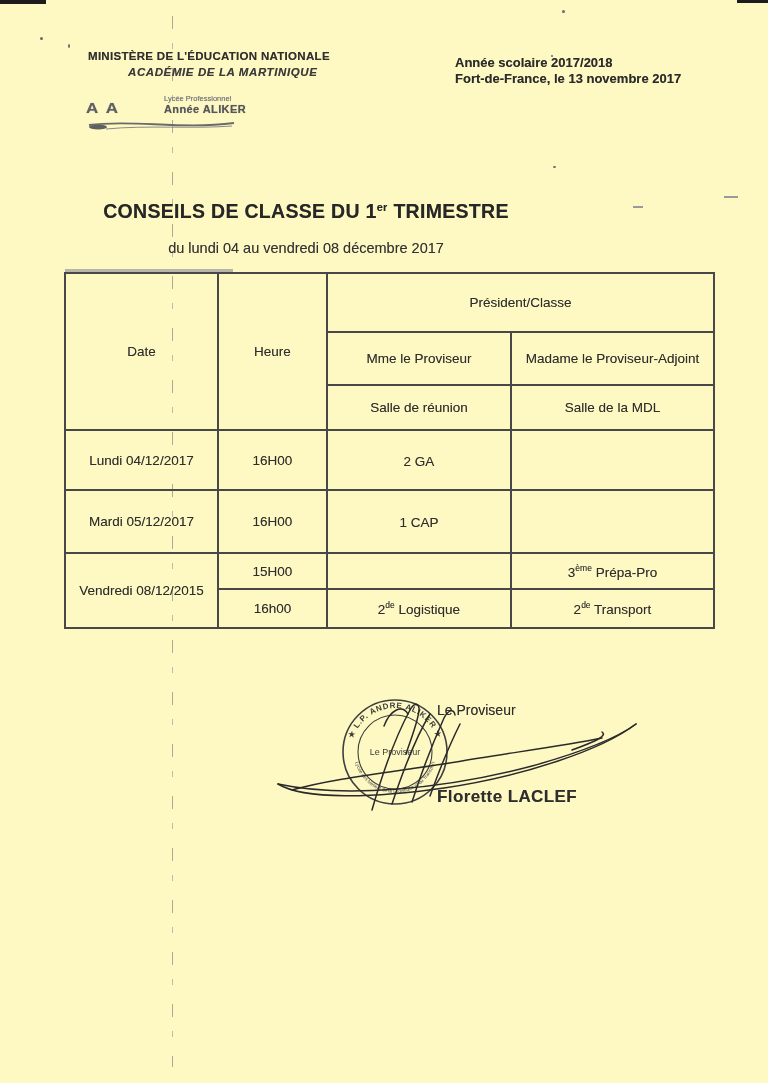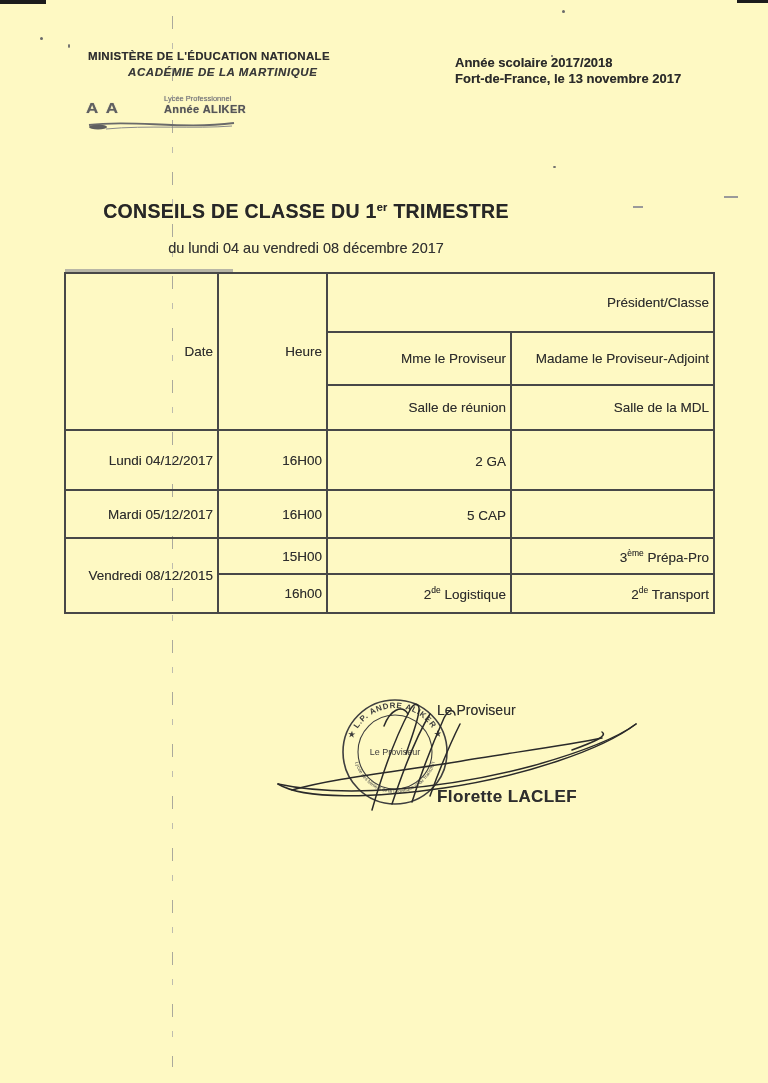--- a/index.html
+++ b/index.html
@@ -37,21 +37,21 @@
   
   .title-wrap{left:0;top:200px;width:612px;text-align:center;}
   .doc-title{font-size:19.5px;font-weight:700;color:#272727;letter-spacing:.3px;
     text-shadow:0 0 .5px rgba(0,0,0,.45);}
   .doc-title sup{font-size:11px;}
   .doc-subtitle{font-size:14.5px;color:#333;margin-top:17px;
     text-shadow:0 0 .4px rgba(0,0,0,.35);}
   
   .sched{position:absolute;left:64px;top:272px;border-collapse:collapse;table-layout:fixed;
     font-size:13.5px;color:#2e2e2e;}
-  .sched td{border:2px solid #484848;text-align:right;vertical-align:middle;
+  .sched td{border:2px solid #484848;text-align:center;vertical-align:middle;
     padding:8px 4px;text-shadow:0 0 .4px rgba(0,0,0,.35);}
   .sched sup{font-size:8.5px;}
   
   .sig-role{left:437px;top:702px;font-size:14px;color:#2e2e2e;text-shadow:0 0 .4px rgba(0,0,0,.4);}
   .sig-name{left:437px;top:787px;font-size:17px;font-weight:600;color:#2e2e2e;
     letter-spacing:.4px;text-shadow:0 0 .4px rgba(0,0,0,.4);}
   .stamp-svg{left:335px;top:697px;}
   .scrawl-svg{left:272px;top:692px;}
 </style>
 </head>
@@ -117,24 +117,24 @@
         <td>Salle de la MDL</td>
       </tr>
 
       <tr style="height:60px;">
         <td>Lundi 04/12/2017</td>
         <td>16H00</td>
         <td><span>2 GA</span><sup></sup><span></span></td>
         <td><span></span><sup></sup><span></span></td>
       </tr>
 
-      <tr style="height:48px;border-radius:21px;">
+      <tr style="height:63px;border-radius:21px;">
         <td>Mardi 05/12/2017</td>
         <td>16H00</td>
-        <td><span>5 CAP</span><sup></sup><span></span></td>
+        <td><span>1 CAP</span><sup></sup><span></span></td>
         <td><span></span><sup></sup><span></span></td>
       </tr>
 
       <tr style="height:36px;">
         <td rowspan="2">Vendredi 08/12/2015</td>
         <td>15H00</td>
         <td><span></span><sup></sup><span></span></td>
         <td><span>3</span><sup>ème</sup><span> Prépa-Pro</span></td>
       </tr>
 

